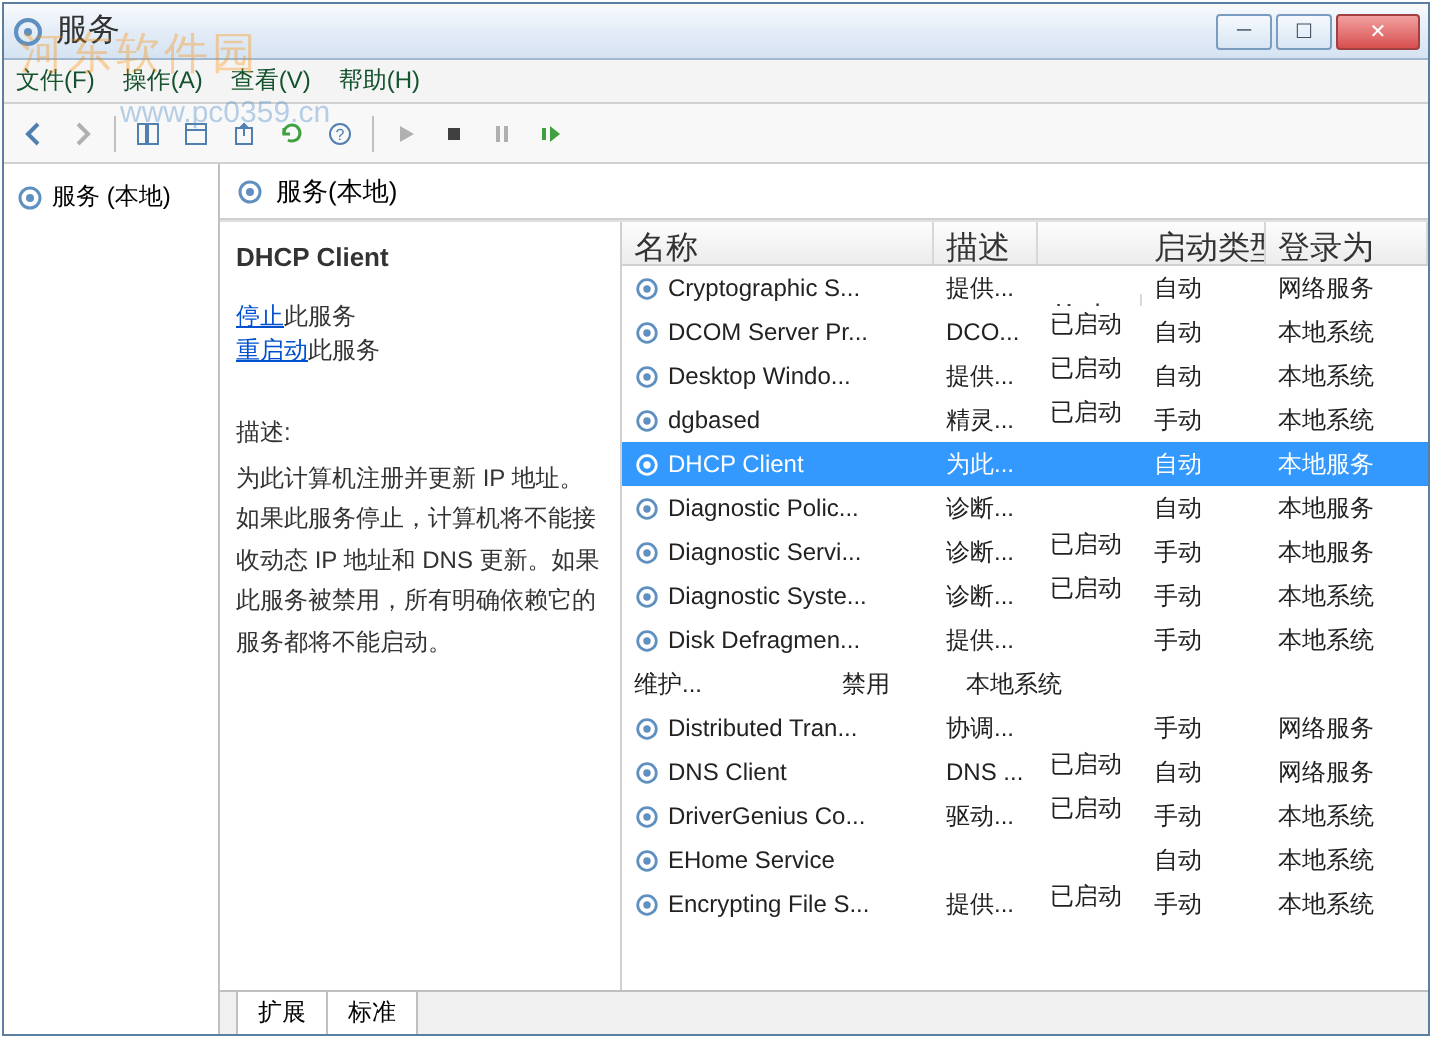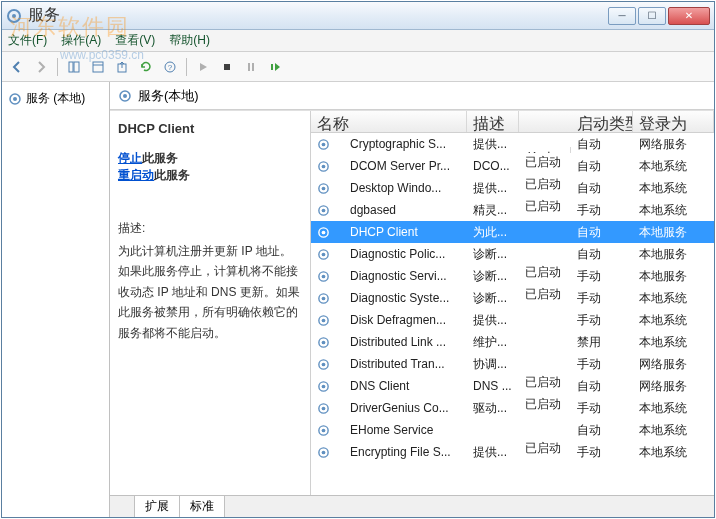--- a/index.html
+++ b/index.html
@@ -18,39 +18,39 @@
 .tsep { width: 1px; height: 18px; background: #c0c0c0; margin: 0 3px; }
 .body { flex: 1; display: flex; overflow: hidden; }
 .leftpane { width: 108px; border-right: 1px solid #c0c0c0; background: #fff; padding: 6px 4px; }
 .leftitem { display: flex; align-items: center; gap: 4px; padding: 2px; }
 .gear { width: 14px; height: 14px; }
 .rightpane { flex: 1; display: flex; flex-direction: column; overflow: hidden; }
 .rightheader { height: 28px; display: flex; align-items: center; padding: 0 8px; border-bottom: 1px solid #d0d0d0; gap: 6px; font-size: 13px; }
 .rightbody { flex: 1; display: flex; overflow: hidden; border-top: 1px solid #e0e0e0; }
 .detailcol { width: 200px; padding: 10px 8px; font-size: 12px; color: #333; overflow: hidden; }
 .detail-title { font-weight: bold; margin-bottom: 14px; font-size: 13px; }
-.detail-links { margin-bottom: 36px; font-weight: bold; }
+.detail-links { margin-bottom: 24px; }
 .detail-links a { color: #0050d0; text-decoration: underline; cursor: pointer; display: inline; }
 .detail-links .suffix { color: #333; }
 .detail-desc-label { margin-bottom: 4px; }
 .detail-desc { line-height: 1.7; }
 .listcol { flex: 1; border-left: 1px solid #d0d0d0; display: flex; flex-direction: column; overflow: hidden; }
 .listheader { display: flex; height: 22px; background: linear-gradient(#fdfdfd,#ececec); border-bottom: 1px solid #d0d0d0; }
 .lh { border-right: 1px solid #d8d8d8; padding: 3px 6px; font-size: 16px; color: #333; overflow: hidden; white-space: nowrap; }
 .c-name { width: 156px; } .c-desc { width: 52px; } .c-stat { width: 52px; margin-top: 36px; } .c-start { width: 62px; } .c-logon { flex: 1; }
 .rows { flex: 1; overflow-y: auto; }
 .row { display: flex; height: 22px; align-items: center; font-size: 12px; color: #222; }
 .row.selected { background: #3399ff; color: #fff; }
 .cell { padding: 0 6px; overflow: hidden; white-space: nowrap; text-overflow: ellipsis; }
-.cell.c-name { display: flex; align-items: center; gap: 20px; }
-.tabs { height: 22px; display: flex; border-top: 1px solid #c0c0c0; padding-left: 24px; align-items: flex-start; background: #f0f0f0; }
+.cell.c-name { display: flex; align-items: center; gap: 4px; }
+.tabs { height: 22px; display: flex; border-top: 1px solid #c0c0c0; padding-left: 8px; align-items: flex-start; background: #f0f0f0; }
 .tab { padding: 2px 10px; border: 1px solid #c0c0c0; border-top: none; background: #fff; font-size: 12px; cursor: pointer; margin-right: -1px; }
 .tab.active { background: #fff; }
 .watermark { position: absolute; top: 12px; left: 10px; font-size: 22px; font-weight: normal; color: rgba(255,140,0,0.35); pointer-events: none; font-family: SimHei, sans-serif; letter-spacing: 2px; }
-.watermark2 { position: absolute; top: 48px; left: 60px; font-size: 12px; color: rgba(80,140,200,0.4); pointer-events: none; }
+.watermark2 { position: absolute; top: 48px; left: 60px; font-size: 15px; color: rgba(80,140,200,0.4); pointer-events: none; }
 svg { display: block; }
 </style>
 </head>
 <body>
 
 <div class="window">
 
   <div class="titlebar">
     <span class="titlebar-icon">
       <svg width="16" height="16" viewBox="0 0 16 16">
@@ -317,29 +317,20 @@
                     </svg>
                   </span>
                   <span>Disk Defragmen...</span>
                 </div>
                 <div class="cell c-desc">提供...</div>
                 <div class="cell c-stat"></div>
                 <div class="cell c-start">手动</div>
                 <div class="cell c-logon">本地系统</div>
               </div>
               <div class="row">
-                <div class="cell c-name">
-                  <span>
-                    <svg width="13" height="13" viewBox="0 0 14 14">
-                      <circle cx="7" cy="7" r="5" fill="none" stroke="#6090c0" stroke-width="1.5"></circle>
-                      <circle cx="7" cy="7" r="2" fill="#6090c0"></circle>
-                    </svg>
-                  </span>
-                  <span>Distributed Link ...</span>
-                </div>
                 <div class="cell c-desc">维护...</div>
                 <div class="cell c-stat"></div>
                 <div class="cell c-start">禁用</div>
                 <div class="cell c-logon">本地系统</div>
               </div>
               <div class="row">
                 <div class="cell c-name">
                   <span>
                     <svg width="13" height="13" viewBox="0 0 14 14">
                       <circle cx="7" cy="7" r="5" fill="none" stroke="#6090c0" stroke-width="1.5"></circle>

